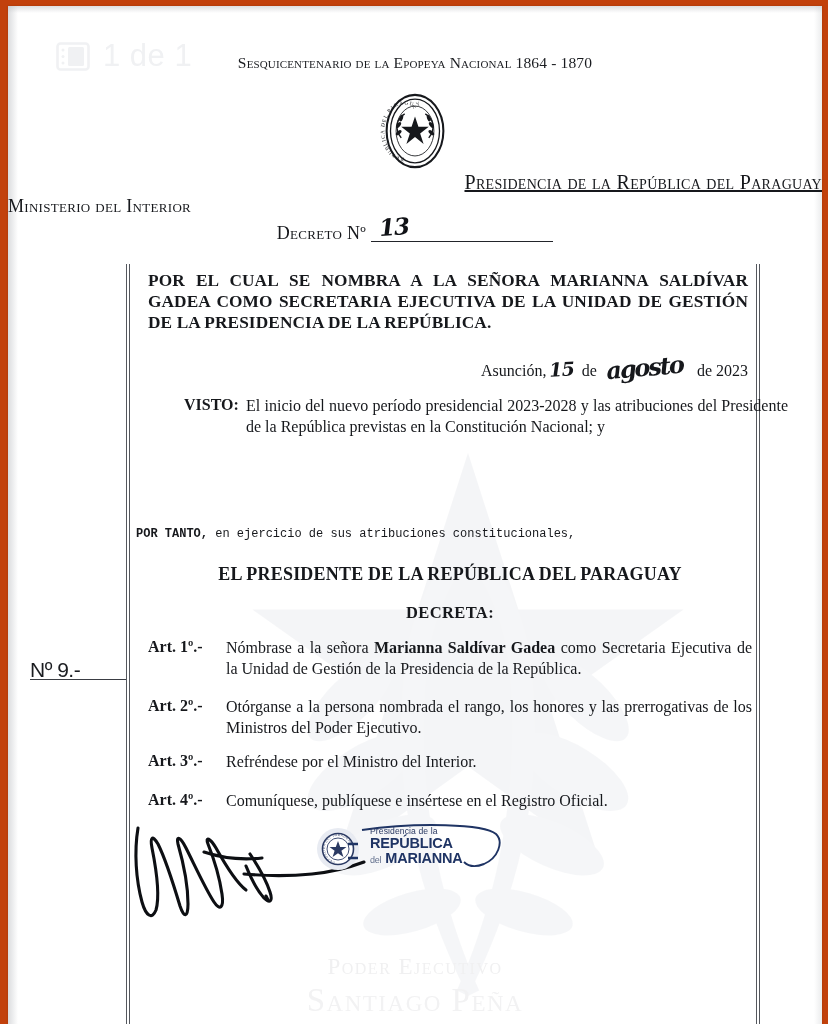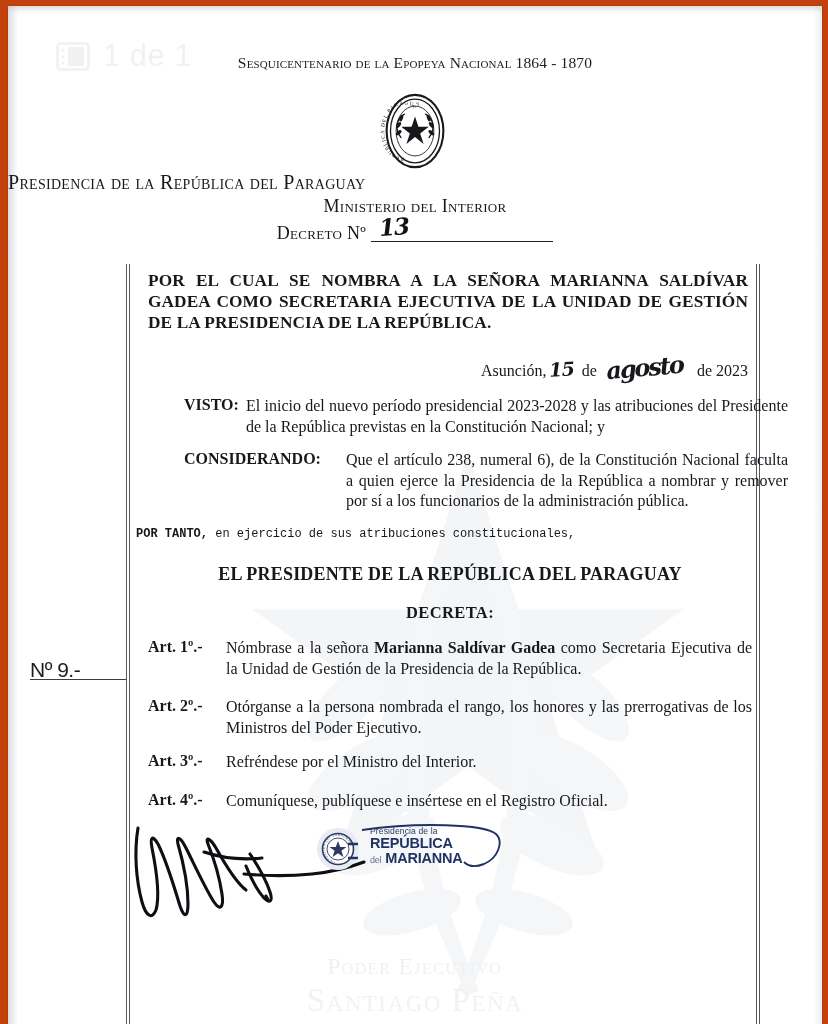--- a/index.html
+++ b/index.html
@@ -74,28 +74,28 @@
     letter-spacing: .15px;
     color: #1a1c20;
   }
 
   
   #coat { position: absolute; left: 50%; top: 82px; transform: translateX(-50%);
           width: 86px; height: 86px; }
 
   .hdr-pres {
     position: absolute; left: 0; right: 0; top: 165px;
-    text-align: left;
+    text-align: right;
     font-variant: small-caps;
     font-size: 20px;
     letter-spacing: .3px;
+    text-decoration: underline;
   }
   .hdr-min {
     position: absolute; left: 0; right: 0; top: 190px;
-    text-align: center;
     font-variant: small-caps;
     font-size: 18px;
     letter-spacing: .3px;
   }
   .hdr-dec {
     position: absolute; left: 0; right: 0; top: 216px;
     text-align: center;
     font-variant: small-caps;
     font-size: 18px;
     letter-spacing: .3px;
@@ -309,24 +309,20 @@
 
       <div class="date-line">
         <span>Asunción,</span><span class="hw">15</span> <span>de</span><span class="hw hw-month">agosto</span><span>de 2023</span>
       </div>
 
       <div class="lp" id="visto">
         <div class="lab">VISTO:</div>
         <div class="bod">El inicio del nuevo período presidencial 2023-2028 y las atribuciones del Presidente de la República previstas en la Constitución Nacional; y</div>
       </div>
 
-      <div class="lp" id="considerando">
-        <div class="lab">CONSIDERANDO:</div>
-        <div class="bod">Que el artículo 238, numeral 6), de la Constitución Nacional faculta a quien ejerce la Presidencia de la República a nombrar y remover por sí a los funcionarios de la administración pública.</div>
-      </div>
 
       <div id="portanto">
         <b>POR TANTO,</b><span> en ejercicio de sus atribuciones constitucionales,</span>
       </div>
 
       <div class="centered-head" id="presidente">EL PRESIDENTE DE LA REPÚBLICA DEL PARAGUAY</div>
       <div class="centered-head" id="decreta">DECRETA:</div>
 
       <div class="art" id="art1">
         <div class="anum">Art. 1º.-</div>

